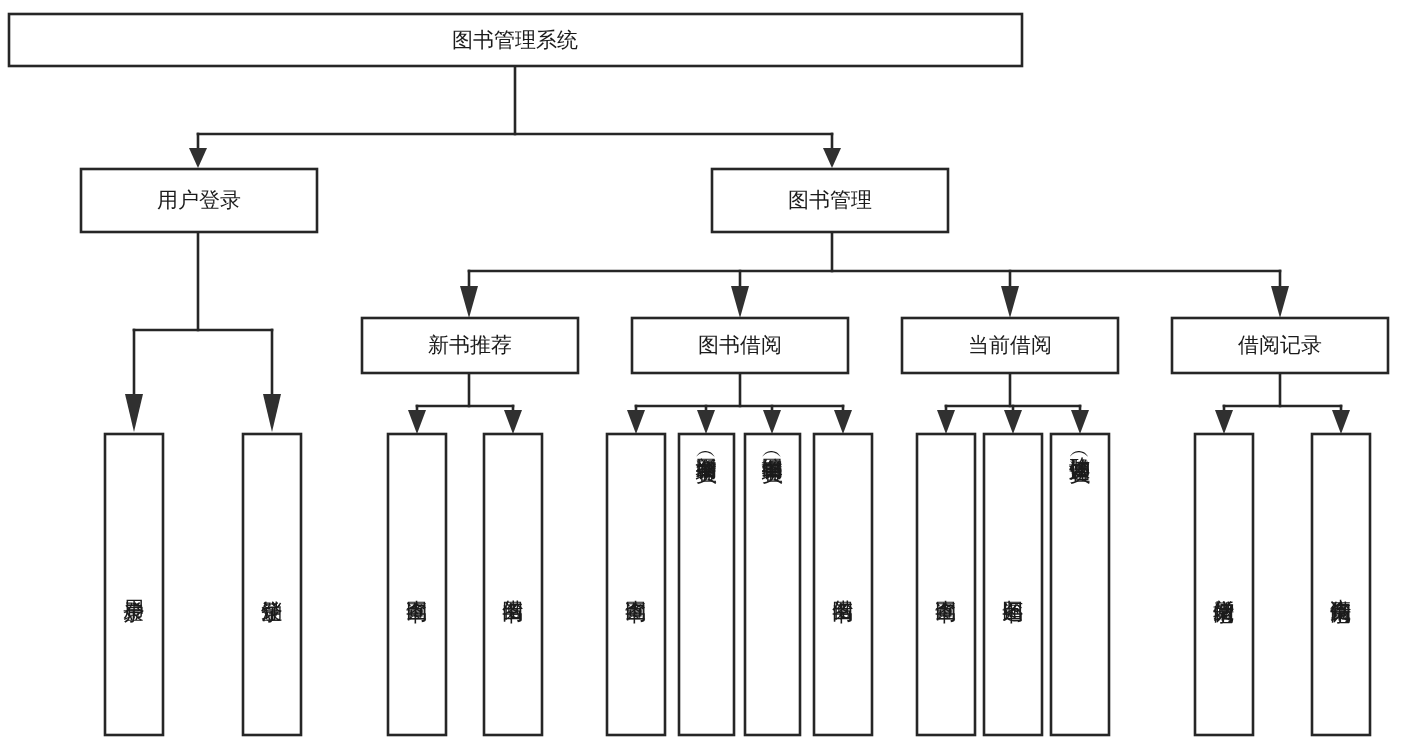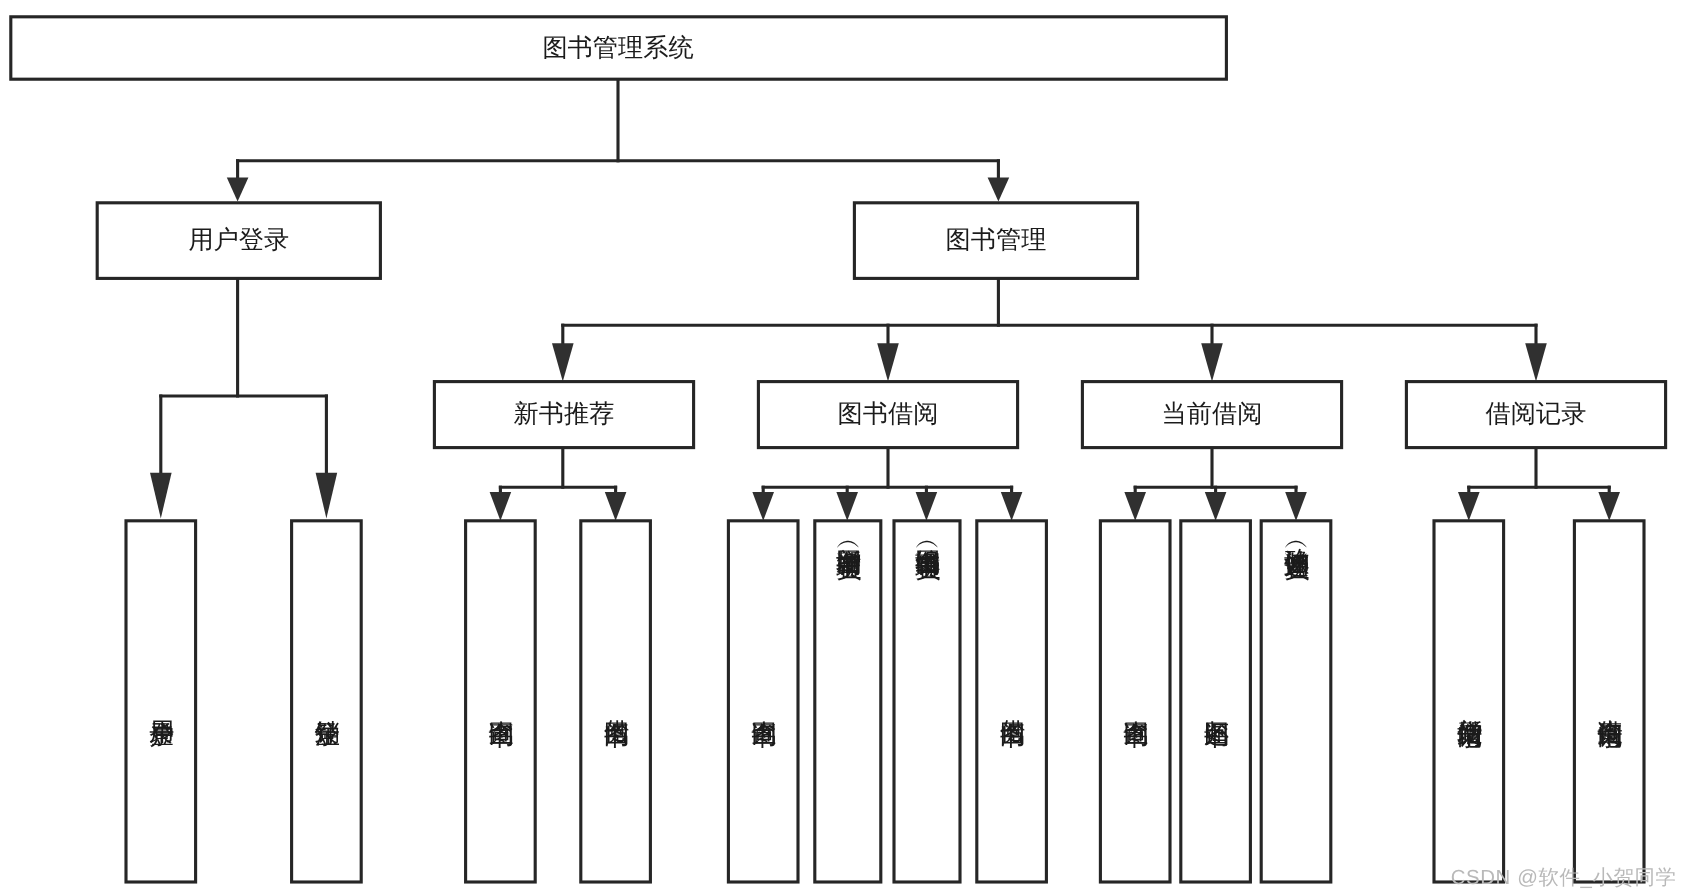--- a/index.html
+++ b/index.html
@@ -216,21 +216,20 @@
         <span>确认归还（管理员）</span>
       </div>
     <div class="vlabel" style="left:1195px;top:434px;width:58px;height:301px;">
         <span>新增借阅记录</span>
       </div>
     <div class="vlabel" style="left:1312px;top:434px;width:58px;height:301px;">
         <span>查询借阅记录</span>
       </div>
   </div>
 
-  <div class="watermark">CSDN @软件_小贺同学</div>
 </div>
 
 <style>
   .leaf-label-layer { position: absolute; top: 0; left: 0; width: 1405px; height: 747px; pointer-events: none; }
   .vlabel {
     position: absolute;
     display: flex;
     align-items: center;
     justify-content: center;
     box-sizing: border-box;

